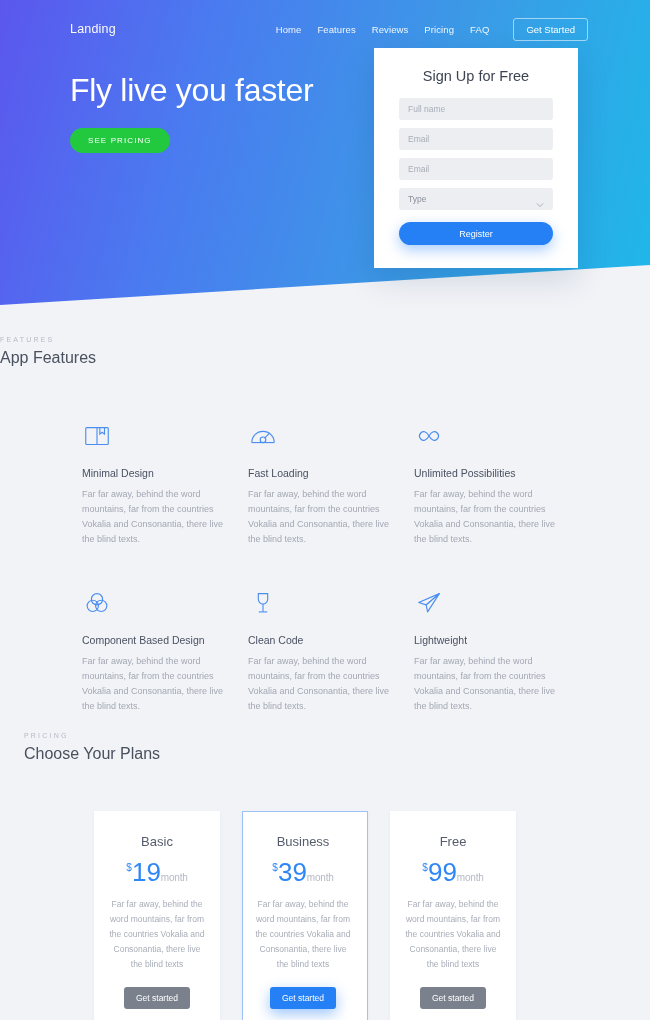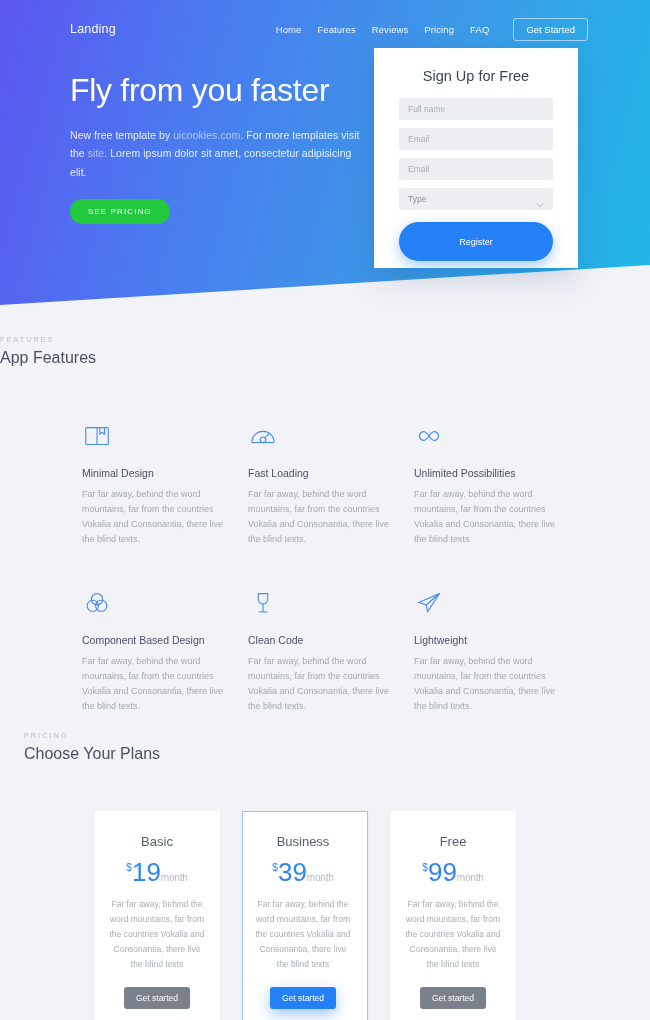--- a/index.html
+++ b/index.html
@@ -85,21 +85,21 @@
     display: flex; align-items: center;
   }
   .field::placeholder { color: #a9aeb8; }
   .select-wrap { position: relative; }
   .select-wrap .chev {
     position: absolute; right: 9px; top: 50%;
     transform: translateY(-50%); pointer-events: none;
     width: 8px; height: 8px;
   }
   .register {
-    width: 100%; height: 39px; margin-top: 4px;
+    width: 100%; height: 23px; margin-top: 4px;
     background: #2680f5; color: #ffffff;
     font-family: "Liberation Sans", sans-serif;
     font-size: 9px; border: none; border-radius: 20px;
     cursor: pointer;
     box-shadow: 0 5px 14px rgba(38,128,245,.40);
   }
 
   
   .section-head { text-align: left; }
   .eyebrow {
@@ -165,22 +165,21 @@
         <a class="nav-link" href="#">Home</a>
         <a class="nav-link" href="#">Features</a>
         <a class="nav-link" href="#">Reviews</a>
         <a class="nav-link" href="#">Pricing</a>
         <a class="nav-link" href="#">FAQ</a>
         <button class="nav-cta">Get Started</button>
       </div>
     </div>
 
     <div class="hero-body">
-      <h1 class="hero-title">Fly from you faster</h1>
-      <p class="hero-text"><span>New free template by </span><a href="#">uicookies.com</a><span>. For more templates visit the </span><a href="#">site</a><span>. Lorem ipsum dolor sit amet, consectetur adipisicing elit.</span></p>
+      <h1 class="hero-title">Fly live you faster</h1>
       <button class="hero-btn">SEE PRICING</button>
     </div>
   </div>
 
   <div class="signup">
     <div class="signup-title">Sign Up for Free</div>
 
     <input class="field" type="text" placeholder="Full name" style="">
     <input class="field" type="text" placeholder="Email" style="">
     <input class="field" type="text" placeholder="Email" style="">

